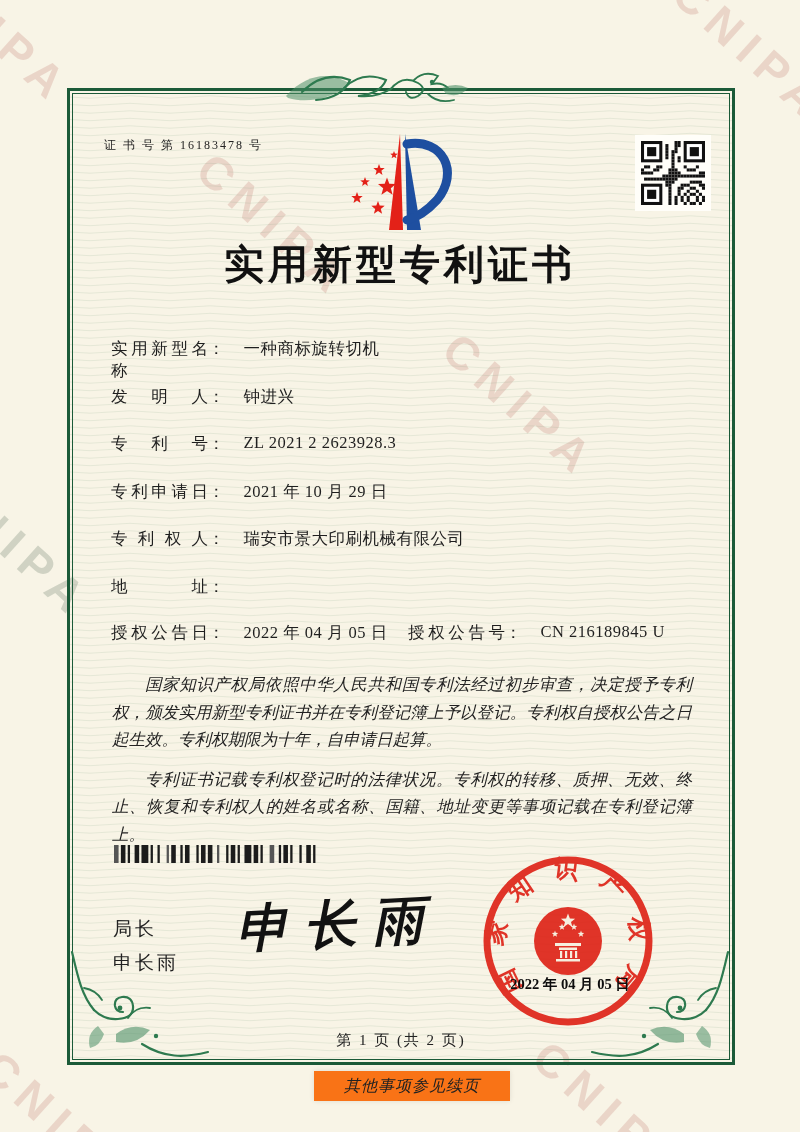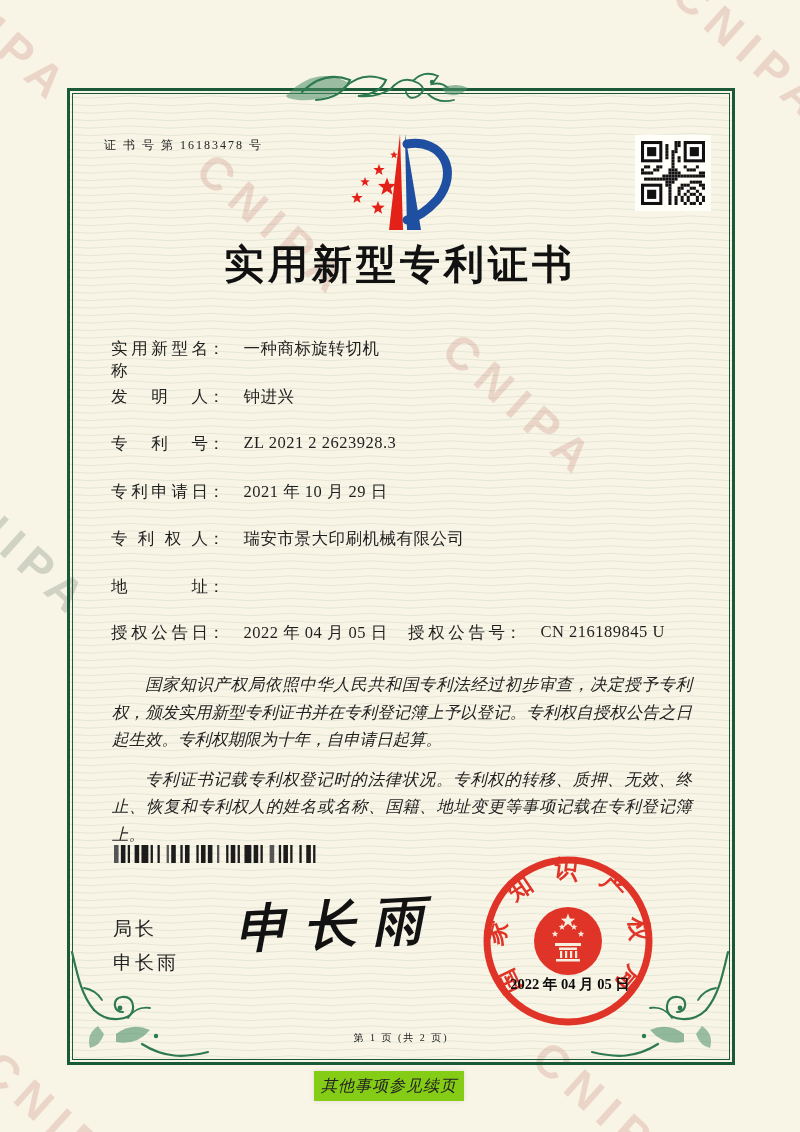--- a/index.html
+++ b/index.html
@@ -45,23 +45,23 @@
           font-family:"Liberation Sans","DejaVu Sans",sans-serif;color:#222;}
   .signer.role{top:916px;}
   .signer.name{top:950px;}
   .autograph{position:absolute;left:236px;top:890px;font-size:52px;font-style:italic;
              font-weight:bold;letter-spacing:16px;color:#121212;transform:rotate(-3deg);
              font-family:"DejaVu Serif",serif;}
   .seal{position:absolute;left:480px;top:853px;width:176px;height:176px;opacity:.92;}
   .seal-date{position:absolute;left:498px;top:975px;width:144px;text-align:center;
              font-size:14.5px;font-weight:bold;color:#0d0d0d;}
   .pageinfo{position:absolute;left:67px;top:1031px;width:668px;text-align:center;
-            font-size:10px;letter-spacing:2px;color:#222;}
-  .note{position:absolute;left:314px;top:1071px;width:150px;height:30px;line-height:30px;
-        text-align:center;background:#84cc16;box-shadow:0 0 5px rgba(0,0,0,.10);
+            font-size:15px;letter-spacing:2px;color:#222;}
+  .note{position:absolute;left:314px;top:1071px;width:196px;height:30px;line-height:30px;
+        text-align:center;background:#f97316;box-shadow:0 0 5px rgba(0,0,0,.10);
         font-size:16px;font-style:italic;color:#222;letter-spacing:1px;}
 </style>
 </head>
 <body>
 
 <div class="page">
 
   <div class="wm wm-pink" style="left:-58px;top:-52px;">CNIPA</div>
   <div class="wm wm-pink" style="left:222px;top:142px;">CNIPA</div>
   <div class="wm wm-pink" style="left:698px;top:-34px;">CNIPA</div>

